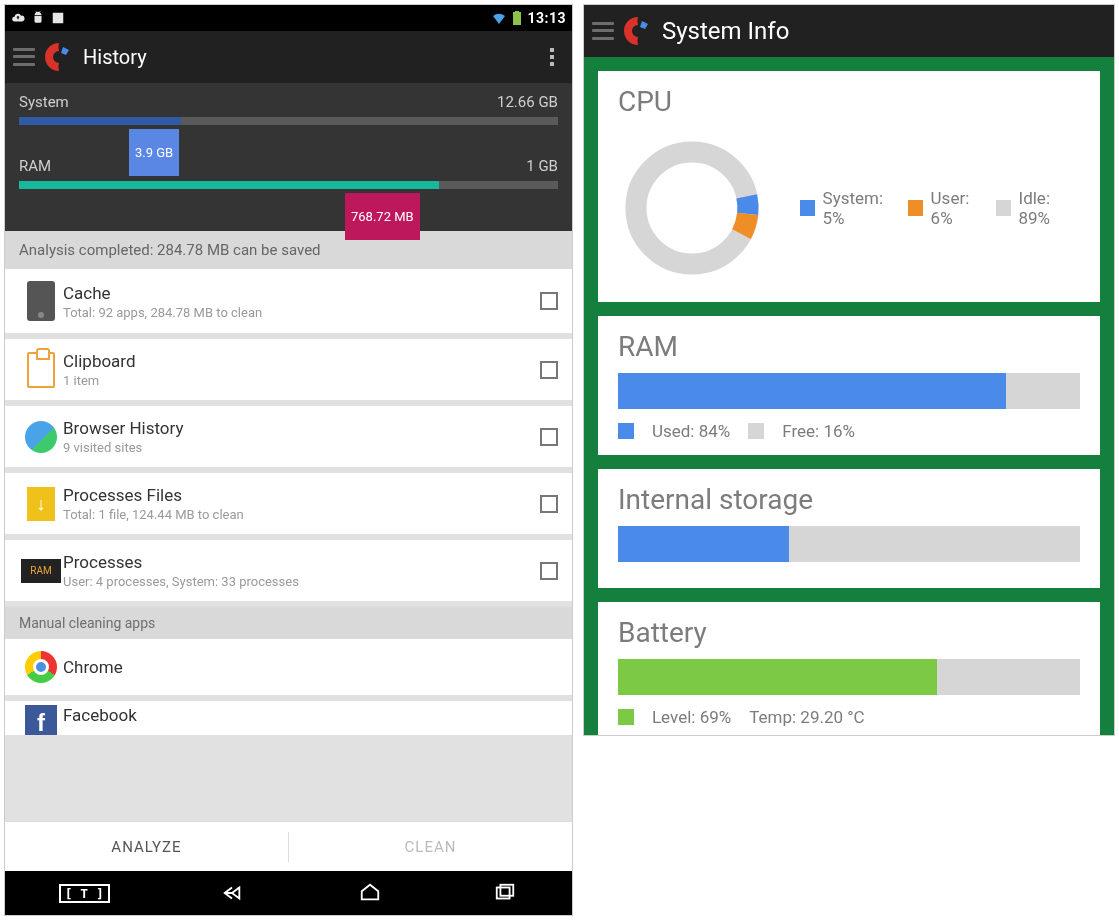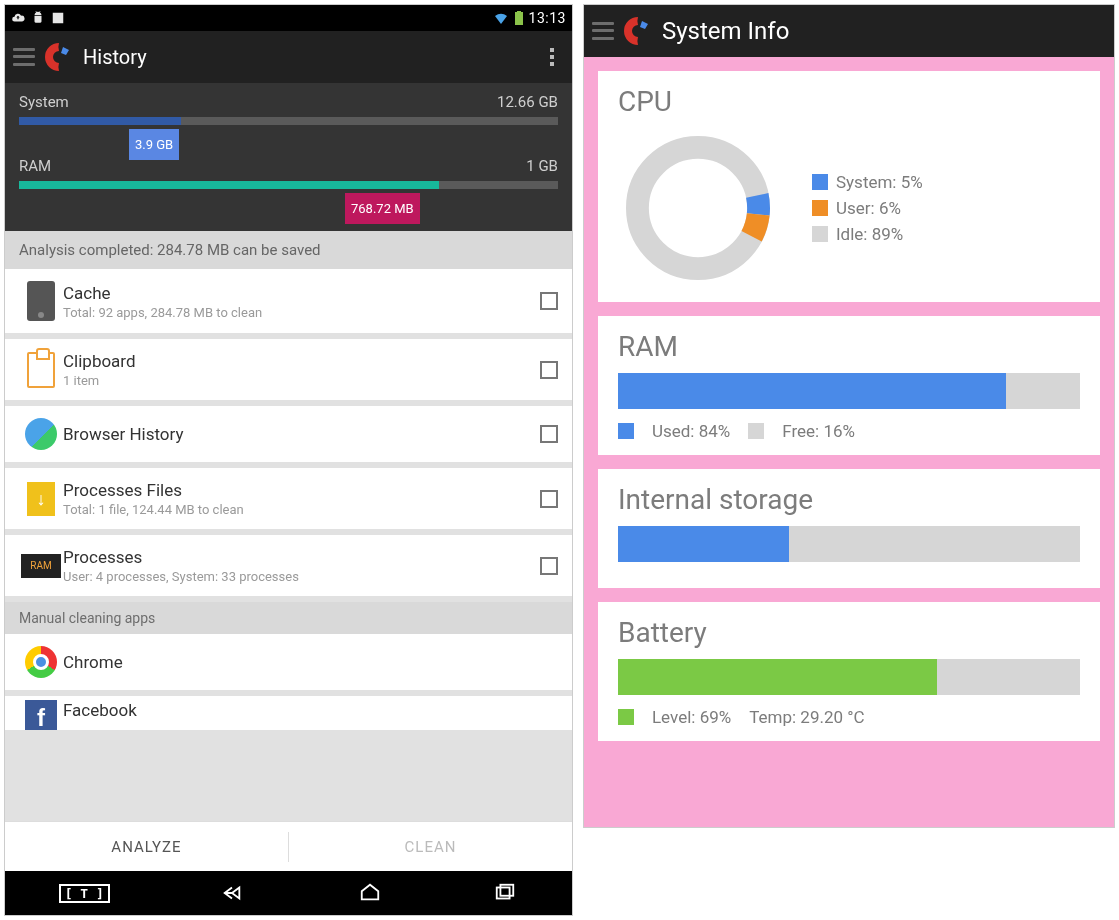--- a/index.html
+++ b/index.html
@@ -1,45 +1,45 @@
 <!DOCTYPE html>
 <html><head>
 <meta charset="utf-8">
 <style>
   *{box-sizing:border-box;margin:0;padding:0;font-family:Roboto,Arial,sans-serif}
   body{background:#fff;width:1119px;height:920px;overflow:hidden}
   .stage{display:flex;gap:10px;padding:4px}
   .phone{background:#e9e9e9;display:flex;flex-direction:column;position:relative}
   .left{width:570px;height:912px;border:1px solid #ccc}
-  .right{width:533px;height:824px;border:1px solid #ccc;background:#f9a8d4}
+  .right{width:533px;height:732px;border:1px solid #ccc;background:#15803d}
 
   
   .statusbar{height:26px;background:#000;display:flex;align-items:center;justify-content:space-between;padding:0 6px;color:#fff;font-size:14px}
   .sbl,.sbr{display:flex;align-items:center;gap:6px}
   .sbi{fill:#fff;opacity:.9}
-  .clock{font-weight:400;color:#fff;letter-spacing:.5px}
+  .clock{font-weight:700;color:#fff;letter-spacing:.5px}
 
   
   .appbar{height:52px;background:#212121;display:flex;align-items:center;padding:0 8px;color:#fff;gap:8px}
   .hamburger{width:22px;height:22px;display:flex;flex-direction:column;justify-content:space-around;cursor:pointer}
   .hamburger span{height:3px;background:#6d6d6d;border-radius:1px}
   .appbar .title{font-size:20px;font-weight:400;flex:1}
   .right .appbar .title{font-size:24px}
   .overflow{width:24px;height:24px;display:flex;flex-direction:column;align-items:center;justify-content:center;gap:3px;cursor:pointer}
   .overflow span{width:4px;height:4px;background:#bbb}
 
   .cc-logo{width:32px;height:32px;position:relative}
   .cc-logo svg{width:100%;height:100%}
 
   
   .meters{background:#343434;padding:10px 14px;color:#cfcfcf;font-size:15px}
   .mrow{display:flex;justify-content:space-between;margin-bottom:6px}
   .bar{height:8px;background:#5a5a5a;position:relative;margin-bottom:10px}
   .bar .used{position:absolute;left:0;top:0;height:100%}
-  .badge{position:absolute;top:12px;padding:8px 6px;font-size:13px;color:#fff}
+  .badge{position:absolute;top:12px;padding:16px 6px;font-size:13px;color:#fff}
   .storage .used{background:#315aa6;width:30%}  
   .ram .used{background:#17b89b;width:78%}
   .badge.st{left:110px;background:#5a87e3}
   .badge.rm{left:326px;background:#be185d}
   .meters .gap{height:22px}
 
   .analysis{background:#d9d9d9;color:#666;font-size:15px;padding:10px 14px}
 
   .list{background:#e1e1e1;flex:1;overflow:hidden;padding:0}
   .card{background:#fff;display:flex;align-items:center;padding:12px 14px;margin-bottom:6px}
@@ -58,21 +58,21 @@
   .actions .sep{width:1px;flex:0 0 1px;height:30px;background:#ddd}
 
   .navbar{height:44px;background:#000;display:flex;align-items:center;justify-content:space-around}
   .navbar svg{fill:#fff;height:22px}
   .navbar .kb{border:2px solid #fff;color:#fff;font-size:13px;padding:0 4px;font-weight:bold;font-family:monospace}
 
   
   .right .content{flex:1;padding:14px;display:flex;flex-direction:column;gap:14px;overflow:hidden}
   .panel{background:#fff;padding:14px 20px}
   .ptitle{font-size:28px;color:#7c7c7c;margin-bottom:10px}
-  .panel .legend{display:flex;flex-direction:column;gap:6px;font-size:17px;color:#7c7c7c}
+  .panel .legend{display:flex;flex-direction:row;gap:6px;font-size:17px;color:#7c7c7c}
   .panel .lg{display:flex;align-items:center;gap:8px}
   .sw{width:16px;height:16px}
   .cpuwrap{display:flex;align-items:center;gap:34px}
   .donut{width:160px;height:160px}
   .hbar{height:36px;background:#d6d6d6;position:relative;margin-bottom:12px}
   .hbar .fill{position:absolute;left:0;top:0;height:100%}
   .hlegend{display:flex;gap:18px;font-size:17px;color:#7c7c7c;align-items:center}
   .hlegend .sw{flex-shrink:0}
 
   
@@ -181,20 +181,21 @@
             <div class="csub">1 item</div>
           </div>
         <div class="chk"></div>
       </div>
       <div class="card">
         <div class="icoslot">
             <div class="ic-globe"></div>
           </div>
         <div class="ctxt">
             <div class="ctitle">Browser History</div>
+            <div class="csub">9 visited sites</div>
           </div>
         <div class="chk"></div>
       </div>
       <div class="card">
         <div class="icoslot">
             <div class="ic-dl"></div>
           </div>
         <div class="ctxt">
             <div class="ctitle">Processes Files</div>
             <div class="csub">Total: 1 file, 124.44 MB to clean</div>

